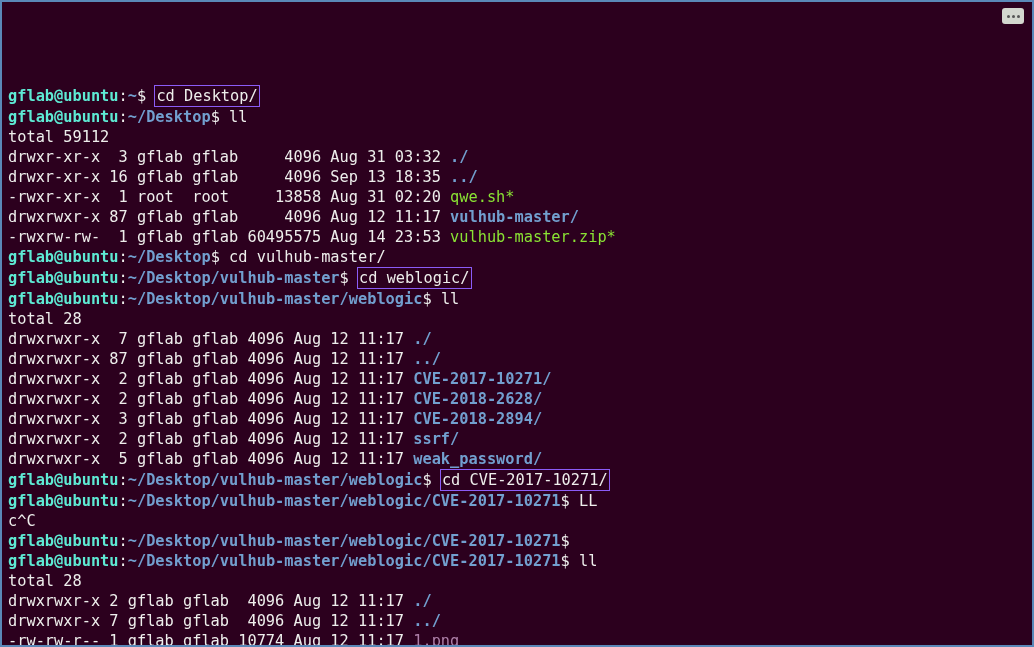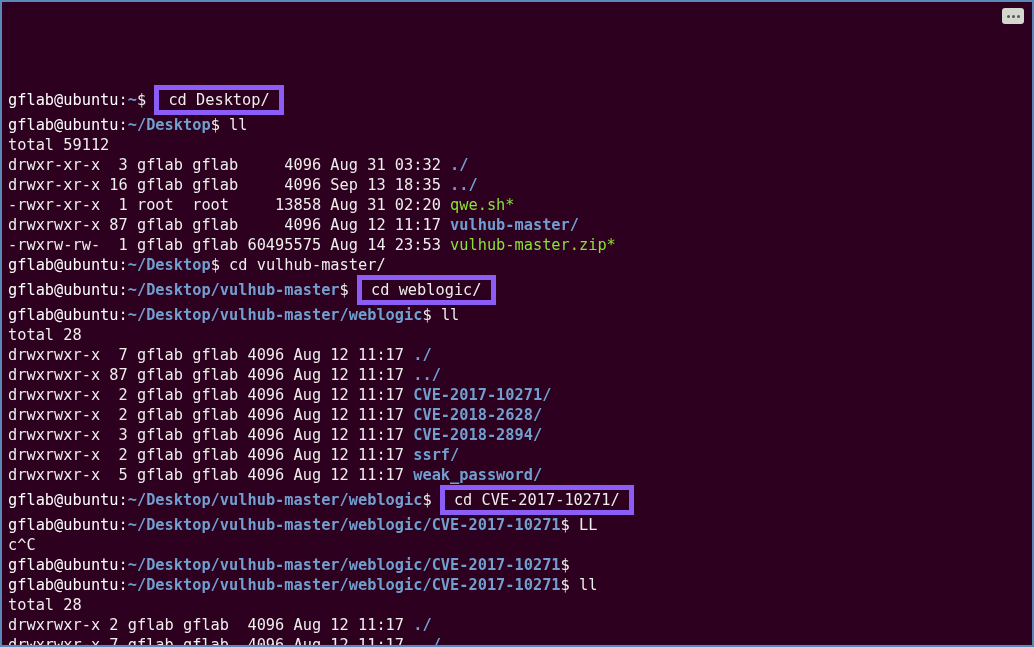--- a/index.html
+++ b/index.html
@@ -12,28 +12,28 @@
     width:1034px;
     height:647px;
     overflow:hidden;
     position:relative;
     box-sizing:border-box;
     border:2px solid #5a88b8;
     padding:3px 6px;
     white-space:pre;
   }
   .line{white-space:pre}
-  .user{color:#ffffff;font-weight:normal}
+  .user{color:#5eead4;font-weight:bold}
   .path{color:#729fcf;font-weight:bold}
   .dollar{color:#eeeeec}
   .cmd{color:#eeeeec}
   .exec{color:#8ae234;font-weight:normal}
   .dir{color:#729fcf;font-weight:bold}
   .pink{color:#ad7fa8}
-  .box{border:5px solid #8b5cf6;display:inline-block;padding:0 9px;margin-left:-1px}
+  .box{border:1px solid #8b5cf6;display:inline-block;padding:0 1px;margin-left:-1px}
   .scroll-hint{
     position:absolute;top:6px;right:8px;
     width:22px;height:16px;border-radius:3px;
     background:#d3d7cf;display:flex;align-items:center;justify-content:center;gap:2px;
   }
   .scroll-hint span{width:3px;height:3px;background:#555;border-radius:50%;display:block}
 </style>
 </head>
 <body>
 

